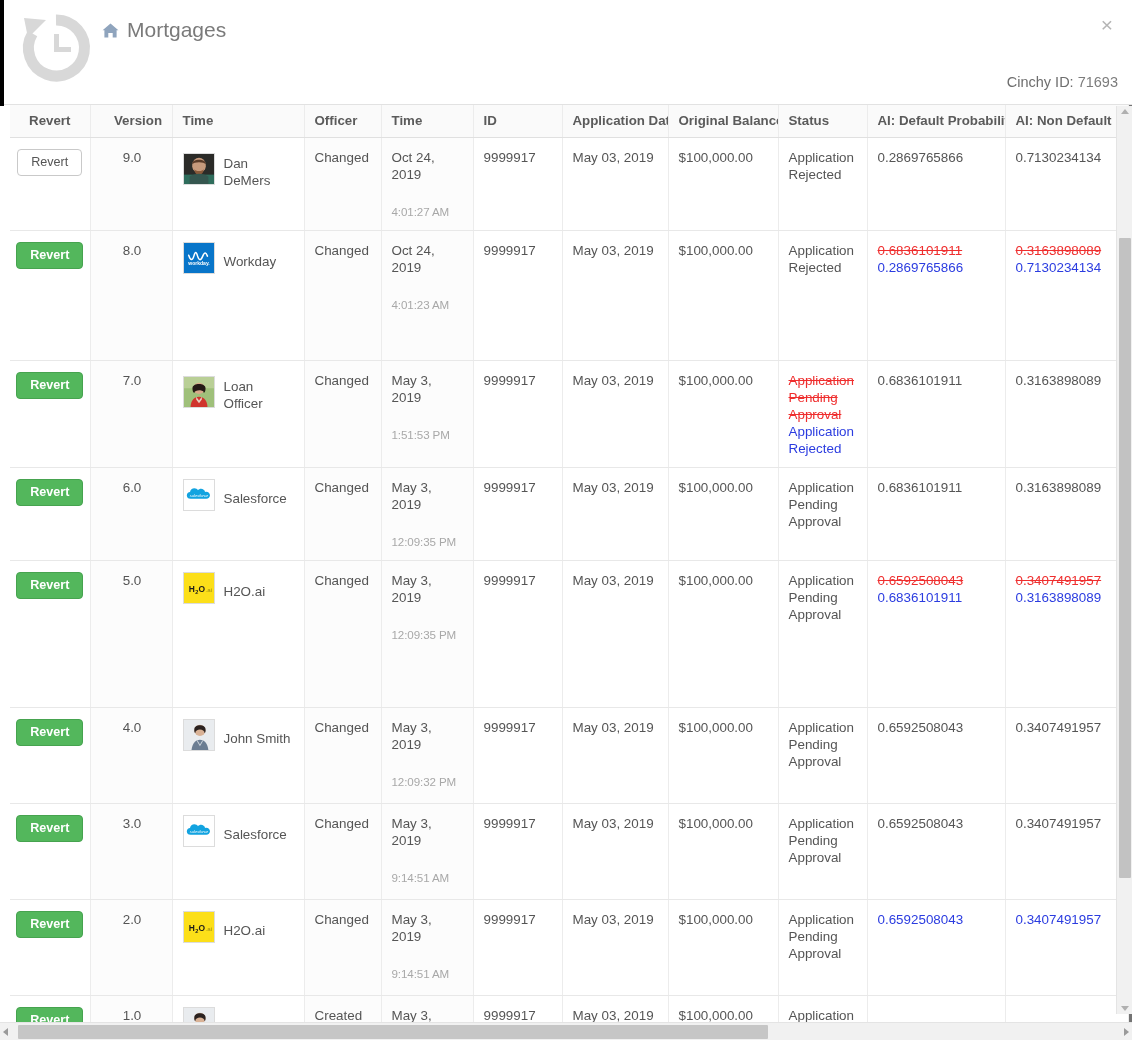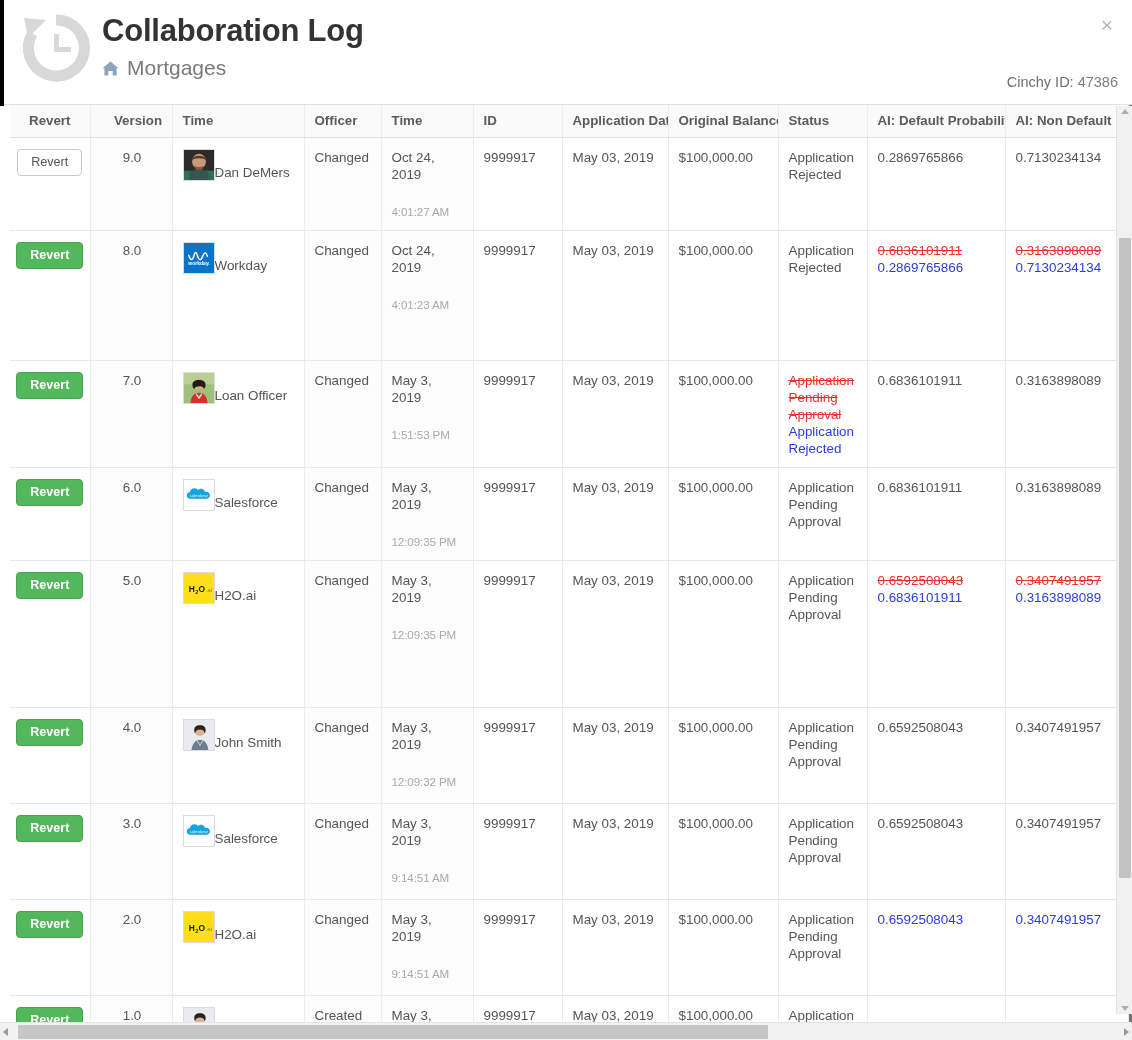--- a/index.html
+++ b/index.html
@@ -117,21 +117,21 @@
     font-family: "Liberation Sans", sans-serif;
     line-height: 14px;
   }
   .btn-revert.disabled {
     background: #ffffff;
     border: 1px solid #c9c9c9;
     color: #555555;
     font-weight: normal;
   }
 
-  .user-cell { display: flex; align-items: flex-end; }
+  .user-cell { display: flex; align-items: center; gap: 9px; }
   .avatar {
     width: 32px; height: 32px; flex: 0 0 32px;
     border: 1px solid #dcdcdc; background: #ffffff;
     overflow: hidden; position: relative;
   }
   .avatar svg { display: block; width: 100%; height: 100%; }
   .user-name { padding-top: 6px; font-size: 13.4px; color: #555555; }
 
   .time-main { color: #555555; }
   .time-sub { color: #a8a8a8; font-size: 11.6px; margin-top: 20px; letter-spacing: -0.1px; }
@@ -196,36 +196,35 @@
     <div class="history-icon">
       <svg viewBox="0 0 76 76" width="76" height="76" aria-hidden="true">
         <path d="M38 10 A28 28 0 1 1 14.5 23.5" fill="none" stroke="#d8d8d8" stroke-width="11" stroke-linecap="butt"></path>
         <polygon points="6,8 28,10 10,28" fill="#d8d8d8"></polygon>
         <rect x="36" y="24" width="5" height="18" fill="#d8d8d8"></rect>
         <rect x="36" y="37" width="17" height="5" fill="#d8d8d8"></rect>
       </svg>
     </div>
 
     <div class="title-block">
-      <div class="page-title">Collaboration Log</div>
       <div class="breadcrumb">
         <span class="home-icon">
           <svg viewBox="0 0 17 15" width="17" height="15" aria-hidden="true">
             <path d="M8.5 0.6 L0.6 7.2 L2.4 7.2 L2.4 14.4 L6.3 14.4 L6.3 10 L10.7 10 L10.7 14.4 L14.6 14.4 L14.6 7.2 L16.4 7.2 Z" fill="#8fa4bd"></path>
           </svg>
         </span>
         <span class="breadcrumb-label">Mortgages</span>
       </div>
     </div>
 
     <div class="close-btn">×</div>
 
     <div class="cinchy-id">
       <span class="lbl">Cinchy ID:</span>
-      <span>47386</span>
+      <span>71693</span>
     </div>
   </div>
 
   <div class="grid-wrap">
     <table class="log">
       <colgroup>
         <col style="width:80px">
           <col style="width:82px">
           <col style="width:132px">
         <col style="width:77px">

